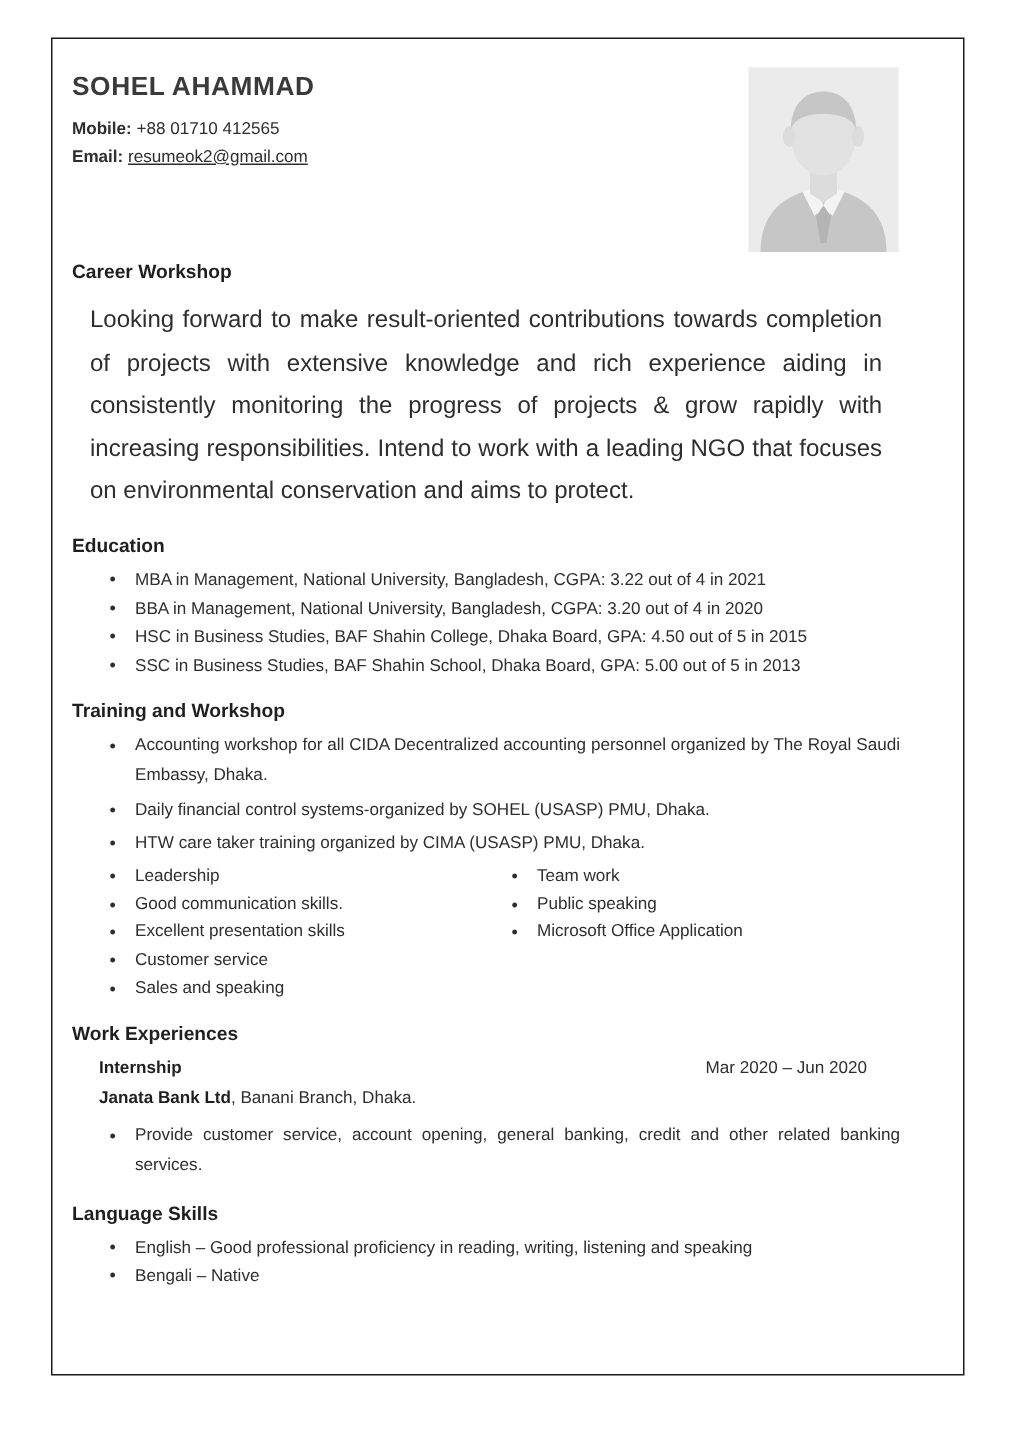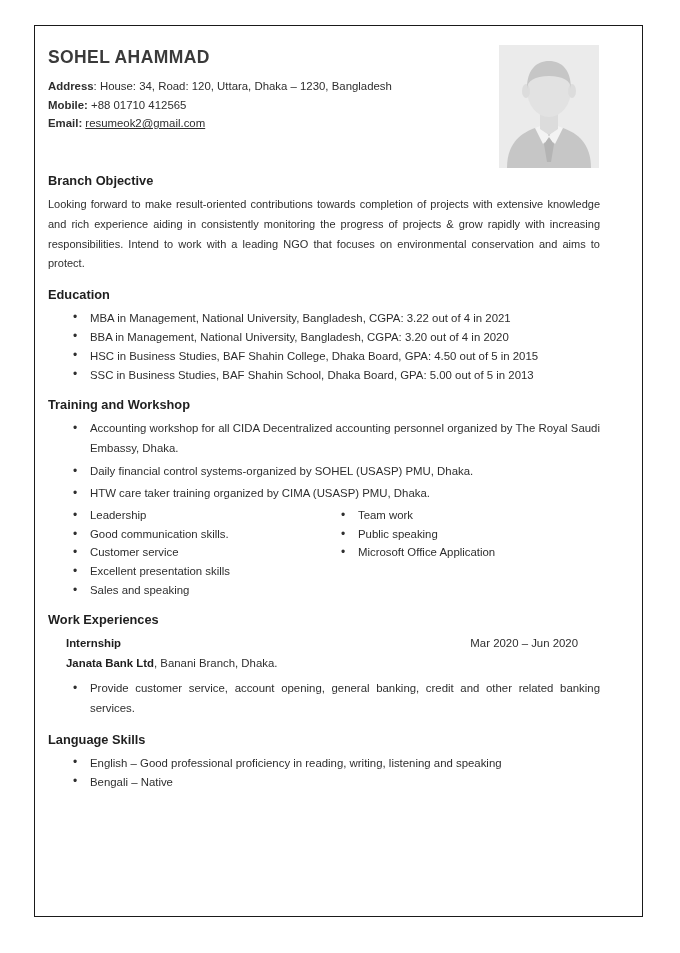--- a/index.html
+++ b/index.html
@@ -73,25 +73,25 @@
   .section-title {
     font-size: 12.8px;
     font-weight: bold;
     color: #1f1f1f;
     margin: 13px 0 7px 0;
     line-height: 1.2;
   }
   .section-title.tight { margin-top: 11px; }
 
   .para {
-    font-size: 11px;
+    font-size: 16px;
     line-height: 1.78;
     text-align: justify;
     color: #2e2e2e;
-    margin: 0;
+    margin: 12px;
   }
 
   ul.bullets {
     list-style: none;
     margin: 0;
     padding: 0;
   }
   ul.bullets > li {
     position: relative;
     padding-left: 42px;
@@ -163,23 +163,20 @@
 </head>
 <body>
 
 <div class="page-border"></div>
 
 <div class="content">
 
   <div class="header-block">
     <div class="full-name">SOHEL AHAMMAD</div>
 
-    <div class="contact-line">
-      <span class="contact-label">Address</span><span>: </span><span>House: 34, Road: 120, Uttara, Dhaka – 1230, Bangladesh</span>
-    </div>
 
     <div class="contact-line">
       <span class="contact-label">Mobile:</span>
       <span>+88 01710 412565</span>
     </div>
 
     <div class="contact-line">
       <span class="contact-label">Email:</span>
       <a class="email-link" href="#">resumeok2@gmail.com</a>
     </div>
@@ -201,21 +198,21 @@
         <ellipse cx="50" cy="45" rx="22" ry="27" fill="#e2e2e2"></ellipse>
 
         <ellipse cx="27" cy="46" rx="4" ry="7" fill="#dcdcdc"></ellipse>
         <ellipse cx="73" cy="46" rx="4" ry="7" fill="#dcdcdc"></ellipse>
 
         <path d="M28 44 C28 25 37 16 50 16 C63 16 72 25 72 44 C72 36 64 31 50 31 C36 31 28 36 28 44 Z" fill="#c6c6c6"></path>
       </svg>
     </div>
   </div>
 
-  <div class="section-title">Branch Objective</div>
+  <div class="section-title">Career Workshop</div>
   <p class="para">Looking forward to make result-oriented contributions towards completion of projects with extensive knowledge and rich experience aiding in consistently monitoring the progress of projects &amp; grow rapidly with increasing responsibilities. Intend to work with a leading NGO that focuses on environmental conservation and aims to protect.</p>
 
   <div class="section-title">Education</div>
   <ul class="bullets">
     <li>MBA in Management, National University, Bangladesh, CGPA: 3.22 out of 4 in 2021</li>
     <li>BBA in Management, National University, Bangladesh, CGPA: 3.20 out of 4 in 2020</li>
     <li>HSC in Business Studies, BAF Shahin College, Dhaka Board, GPA: 4.50 out of 5 in 2015</li>
     <li>SSC in Business Studies, BAF Shahin School, Dhaka Board, GPA: 5.00 out of 5 in 2013</li>
   </ul>
 
@@ -224,22 +221,22 @@
     <li>Accounting workshop for all CIDA Decentralized accounting personnel organized by The Royal Saudi Embassy, Dhaka.</li>
     <li>Daily financial control systems-organized by SOHEL (USASP) PMU, Dhaka.</li>
     <li>HTW care taker training organized by CIMA (USASP) PMU, Dhaka.</li>
   </ul>
 
   <div class="skills-columns">
     <div class="skills-col left">
       <ul class="bullets">
         <li>Leadership</li>
         <li>Good communication skills.</li>
+        <li>Excellent presentation skills</li>
         <li>Customer service</li>
-        <li>Excellent presentation skills</li>
         <li>Sales and speaking</li>
       </ul>
     </div>
     <div class="skills-col right">
       <ul class="bullets">
         <li>Team work</li>
         <li>Public speaking</li>
         <li>Microsoft Office Application</li>
       </ul>
     </div>

